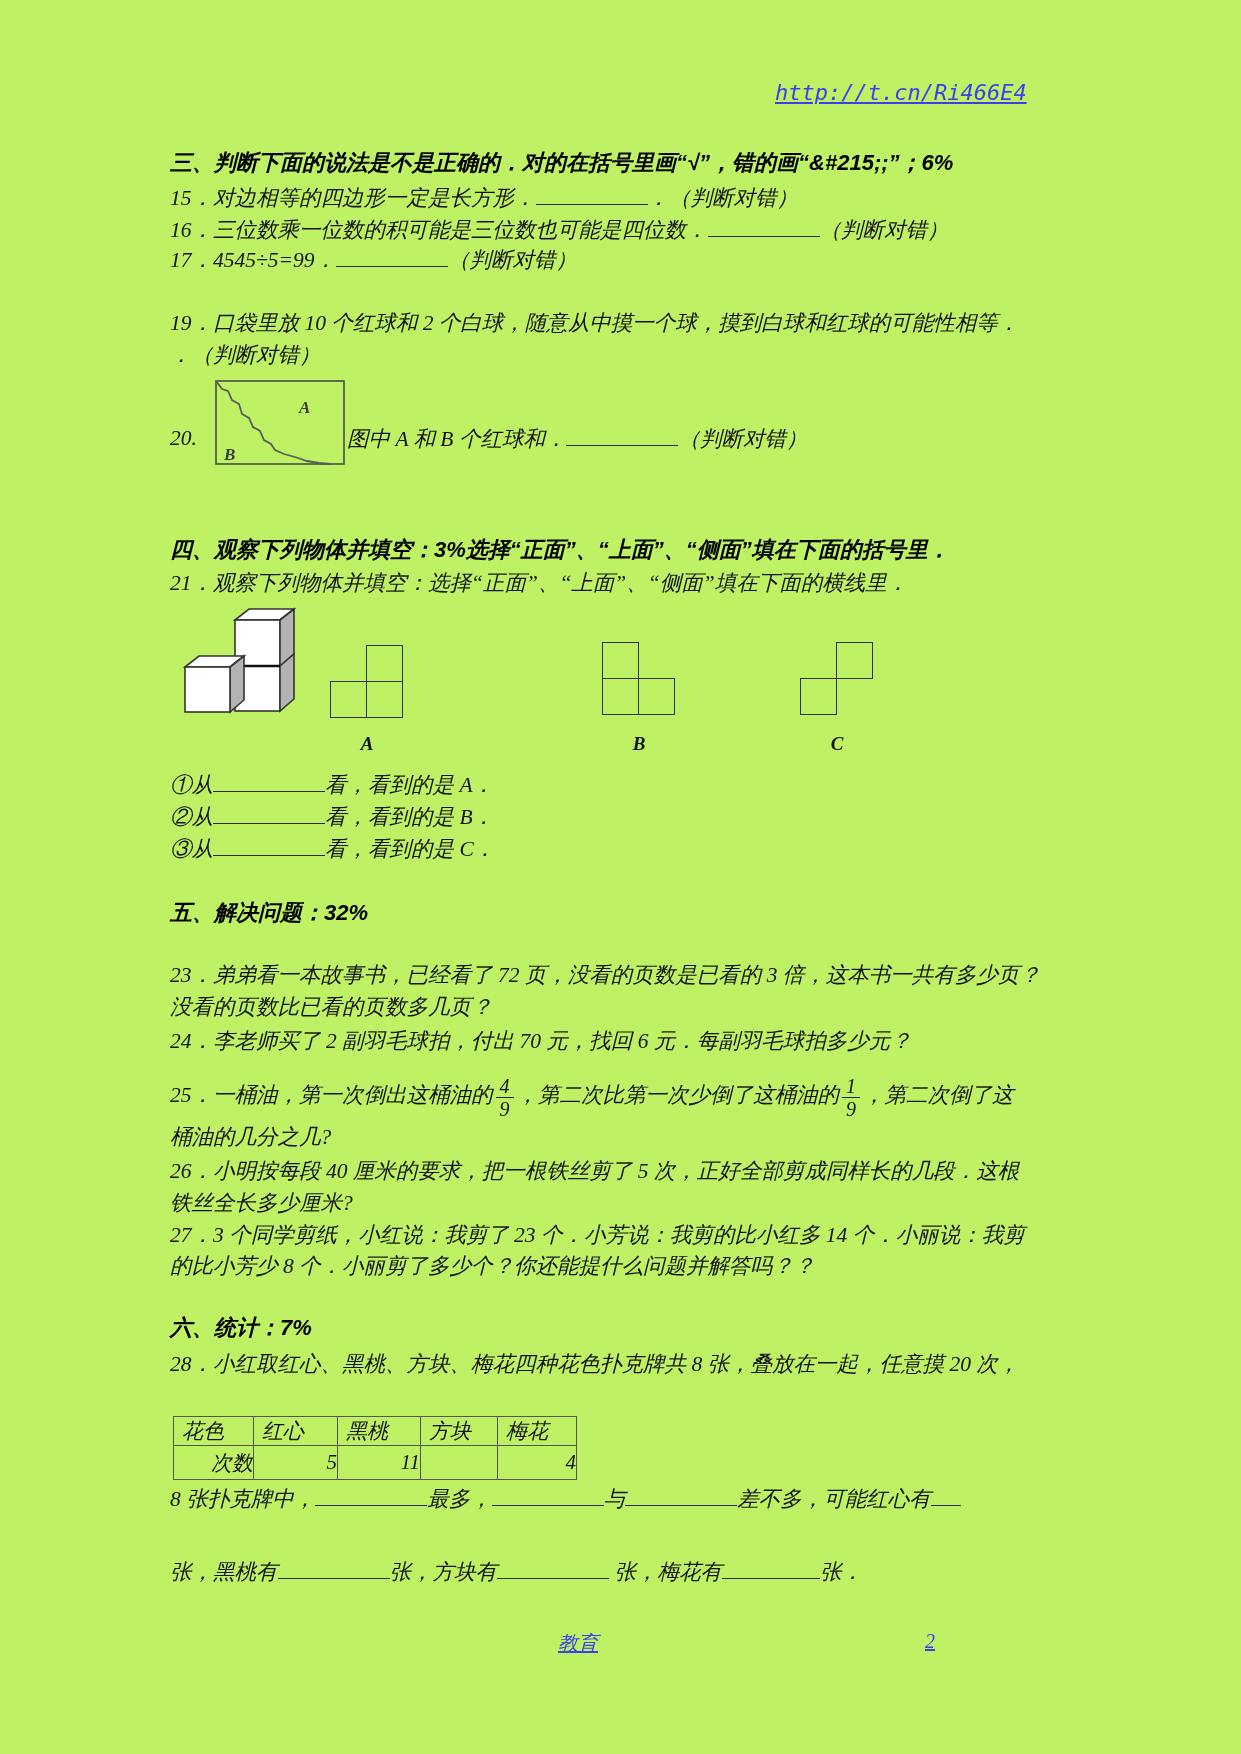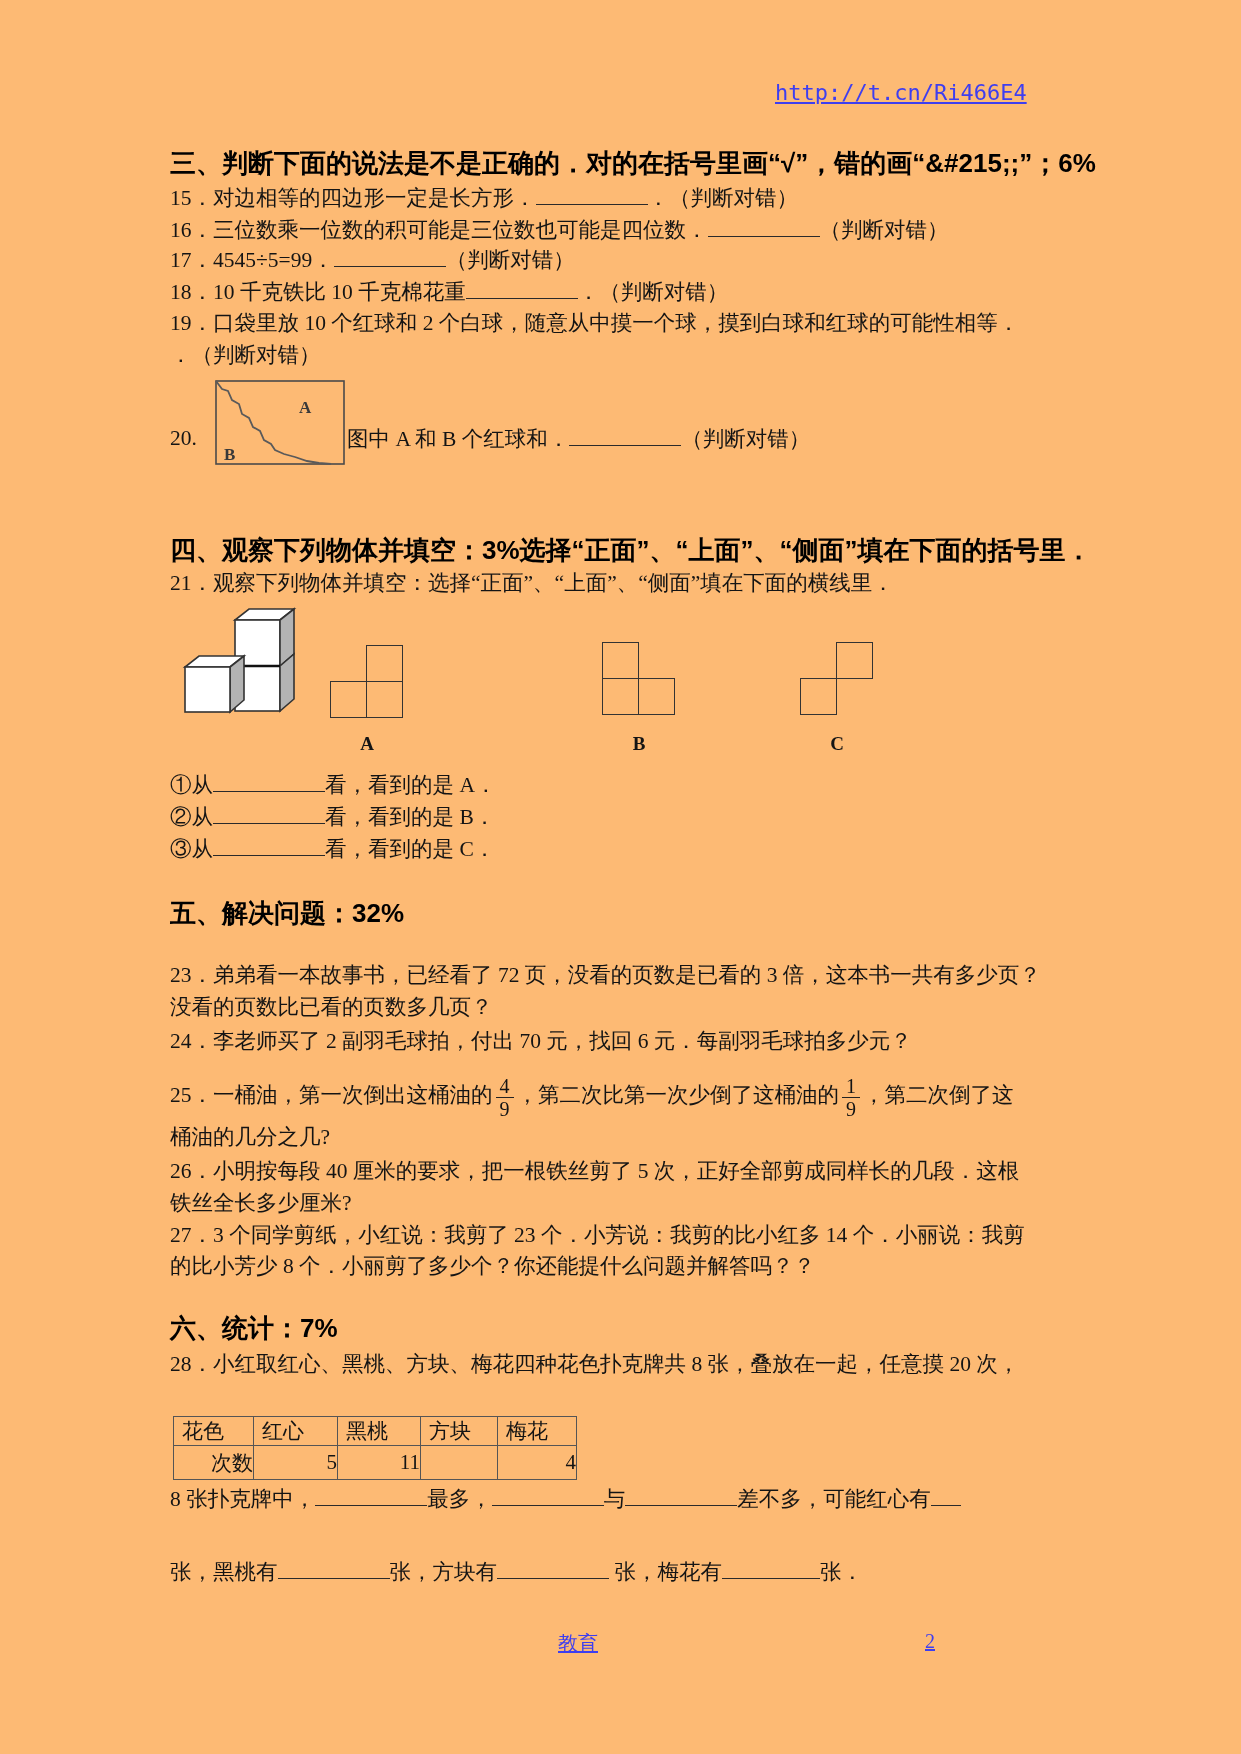--- a/index.html
+++ b/index.html
@@ -1,19 +1,19 @@
 <!DOCTYPE html>
 <html><head>
 <meta charset="utf-8">
 <style>
   html,body{margin:0;padding:0;background:#ffffff;}
-  .page{position:relative;width:1241px;height:1754px;background:#fdba74;overflow:hidden;
-        font-family:"Liberation Serif",serif;color:#141414;}
+  .page{position:relative;width:1241px;height:1754px;background:#bef264;overflow:hidden;
+        font-family:"Liberation Serif",serif;color:#141414;font-style:italic;}
   .ln{position:absolute;left:170px;font-size:21.5px;line-height:30px;white-space:nowrap;}
-  .hd{font-family:"Liberation Sans",sans-serif;font-weight:bold;font-size:26px;color:#000;}
+  .hd{font-family:"Liberation Sans",sans-serif;font-weight:bold;font-size:22px;color:#000;}
   .blank{display:inline-block;width:112px;height:1em;border-bottom:1.6px solid #2a2a2a;
          vertical-align:baseline;}
   .blank-s{width:30px;}
   .blank-m{width:98px;}
   a.lnk{color:#3e3ef0;text-decoration:underline;}
   .toplink{position:absolute;left:775px;top:80px;font-family:"DejaVu Sans Mono",monospace;
            font-size:22px;}
   .frac{display:inline-block;vertical-align:middle;text-align:center;font-size:20px;
         line-height:22px;margin:0 3px;}
   .frac .fn{display:block;border-bottom:1.6px solid #222;padding:0 4px;}
@@ -46,21 +46,20 @@
   </div>
 
   <div class="ln hd" style="top:148px">三、判断下面的说法是不是正确的．对的在括号里画“√”，错的画“&amp;#215;;”；6%</div>
 
   <div class="ln" style="top:182px"><span>15．对边相等的四边形一定是长方形．</span><span class="blank"></span><span>．（判断对错）</span></div>
 
   <div class="ln" style="top:214px"><span>16．三位数乘一位数的积可能是三位数也可能是四位数．</span><span class="blank"></span><span>（判断对错）</span></div>
 
   <div class="ln" style="top:244px"><span>17．4545÷5=99．</span><span class="blank"></span><span>（判断对错）</span></div>
 
-  <div class="ln" style="top:276px"><span>18．10 千克铁比 10 千克棉花重</span><span class="blank"></span><span>．（判断对错）</span></div>
 
   <div class="ln" style="top:308px">19．口袋里放 10 个红球和 2 个白球，随意从中摸一个球，摸到白球和红球的可能性相等．</div>
   <div class="ln" style="top:340px">．（判断对错）</div>
 
   <div class="ln" style="top:423px">20.</div>
   <div class="q20fig">
     <svg width="130" height="85" viewBox="0 0 130 85">
       <rect x="1" y="1" width="128" height="83" fill="none" stroke="#4a4a4a" stroke-width="1.6"></rect>
       <path d="M1,1 L7,9 13,11 17,20 24,24 27,34 34,38 38,47 45,51 49,60 56,64 60,70 69,74 80,77 92,81 104,83 116,84" fill="none" stroke="#5a5a5a" stroke-width="1.8"></path>
       <text x="84" y="33" font-size="17" font-weight="bold" fill="#3a3a3a">A</text>

